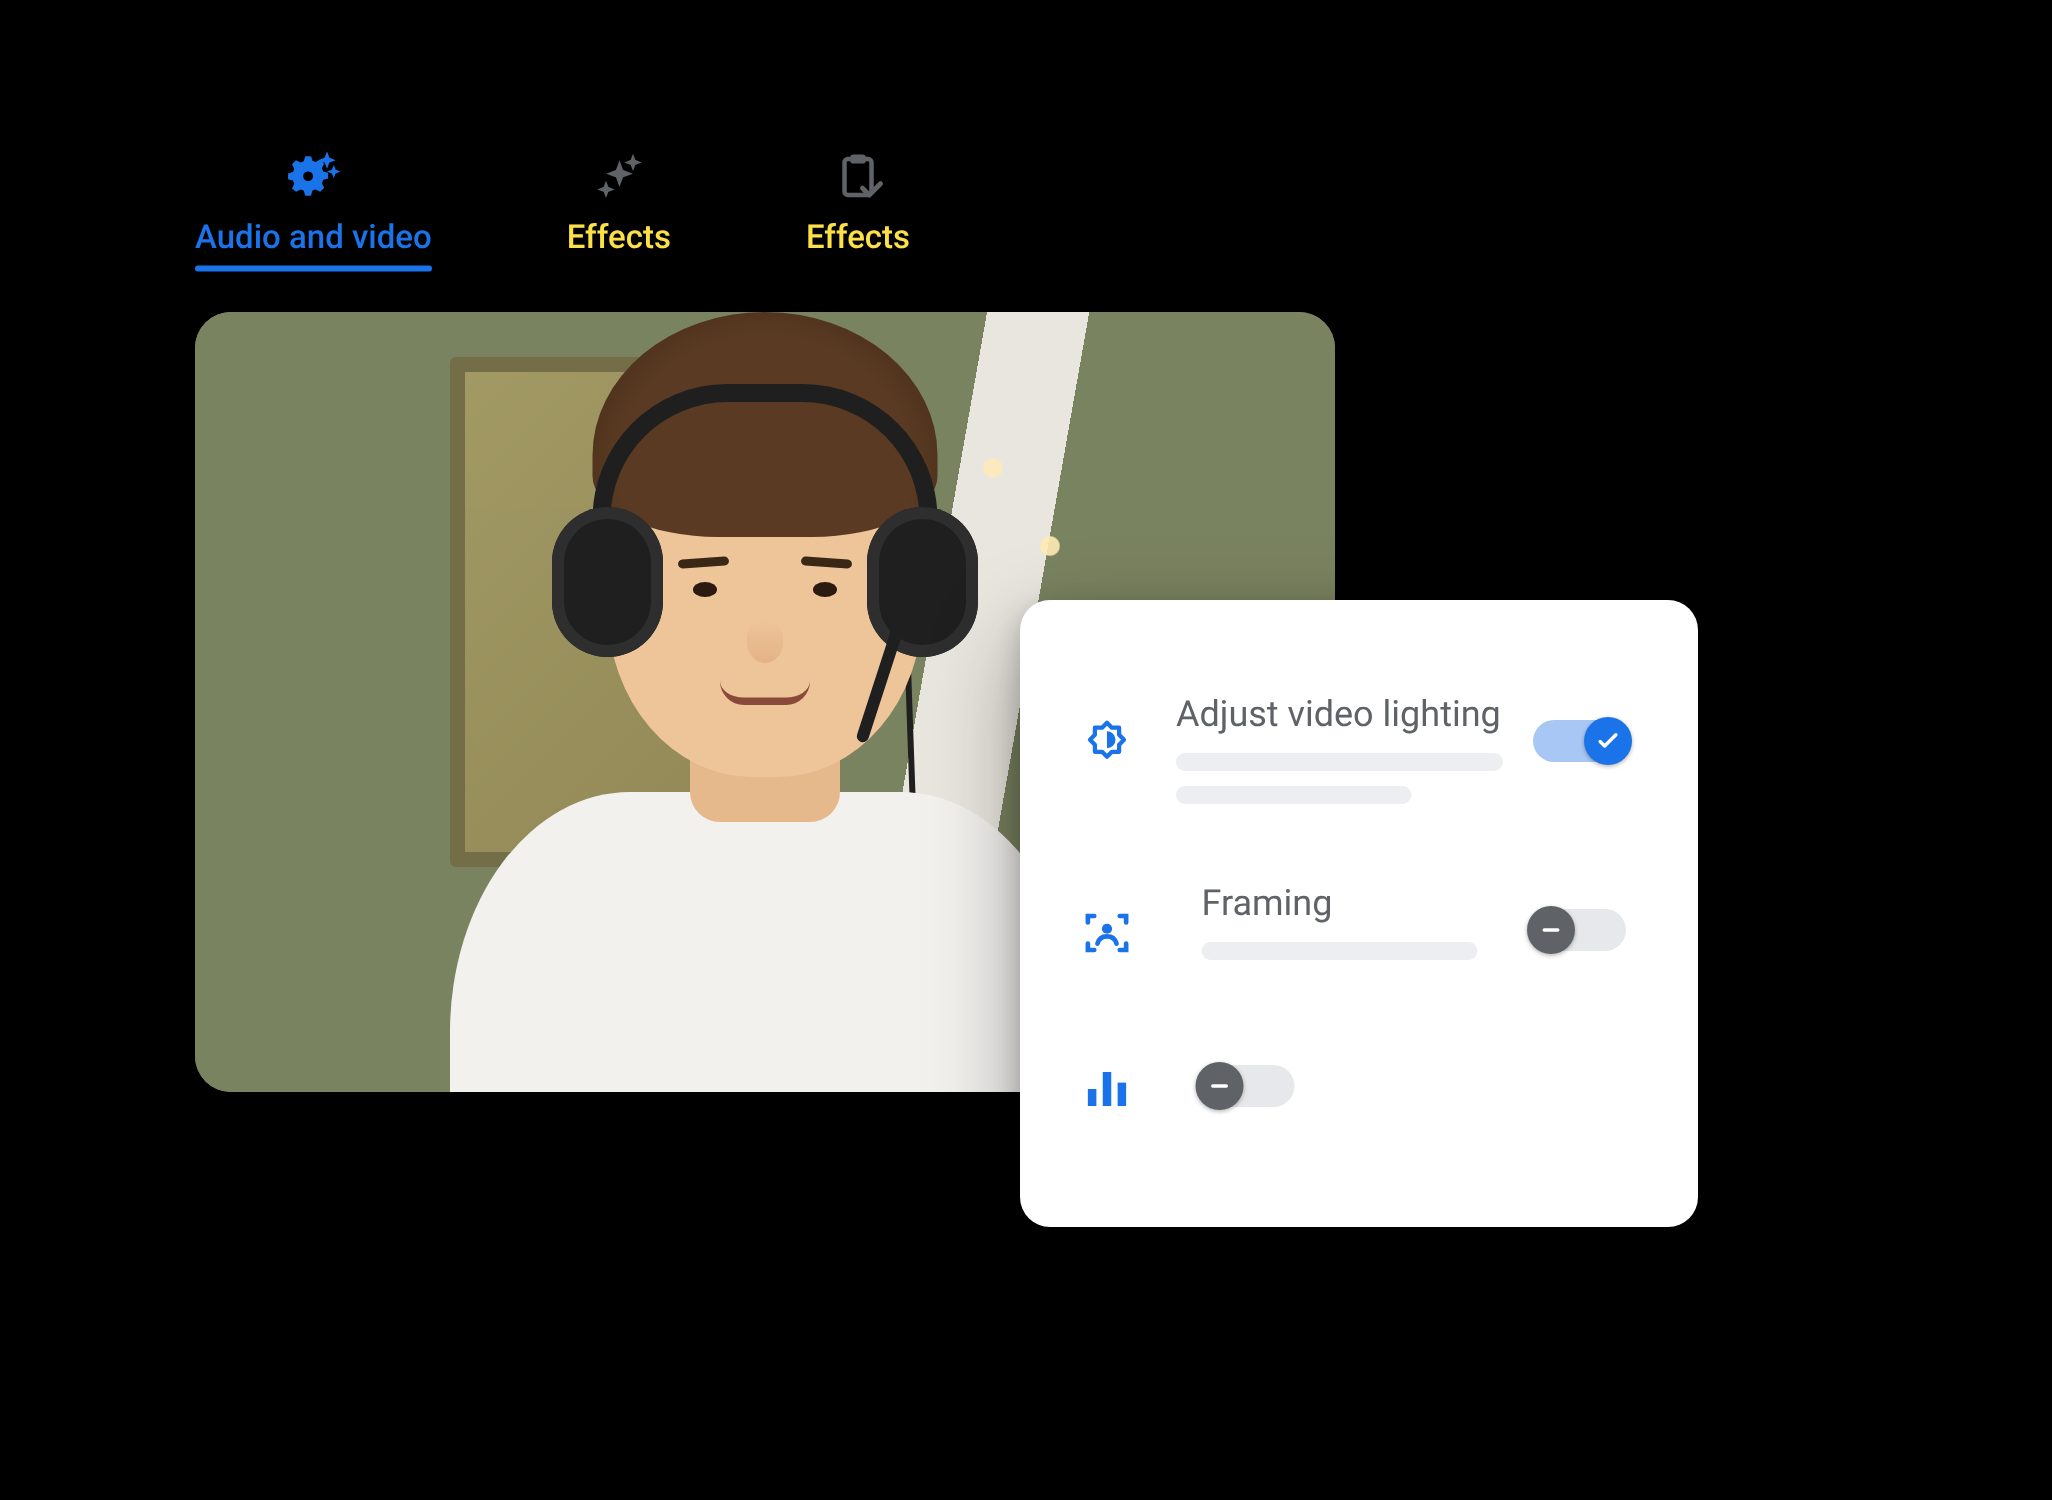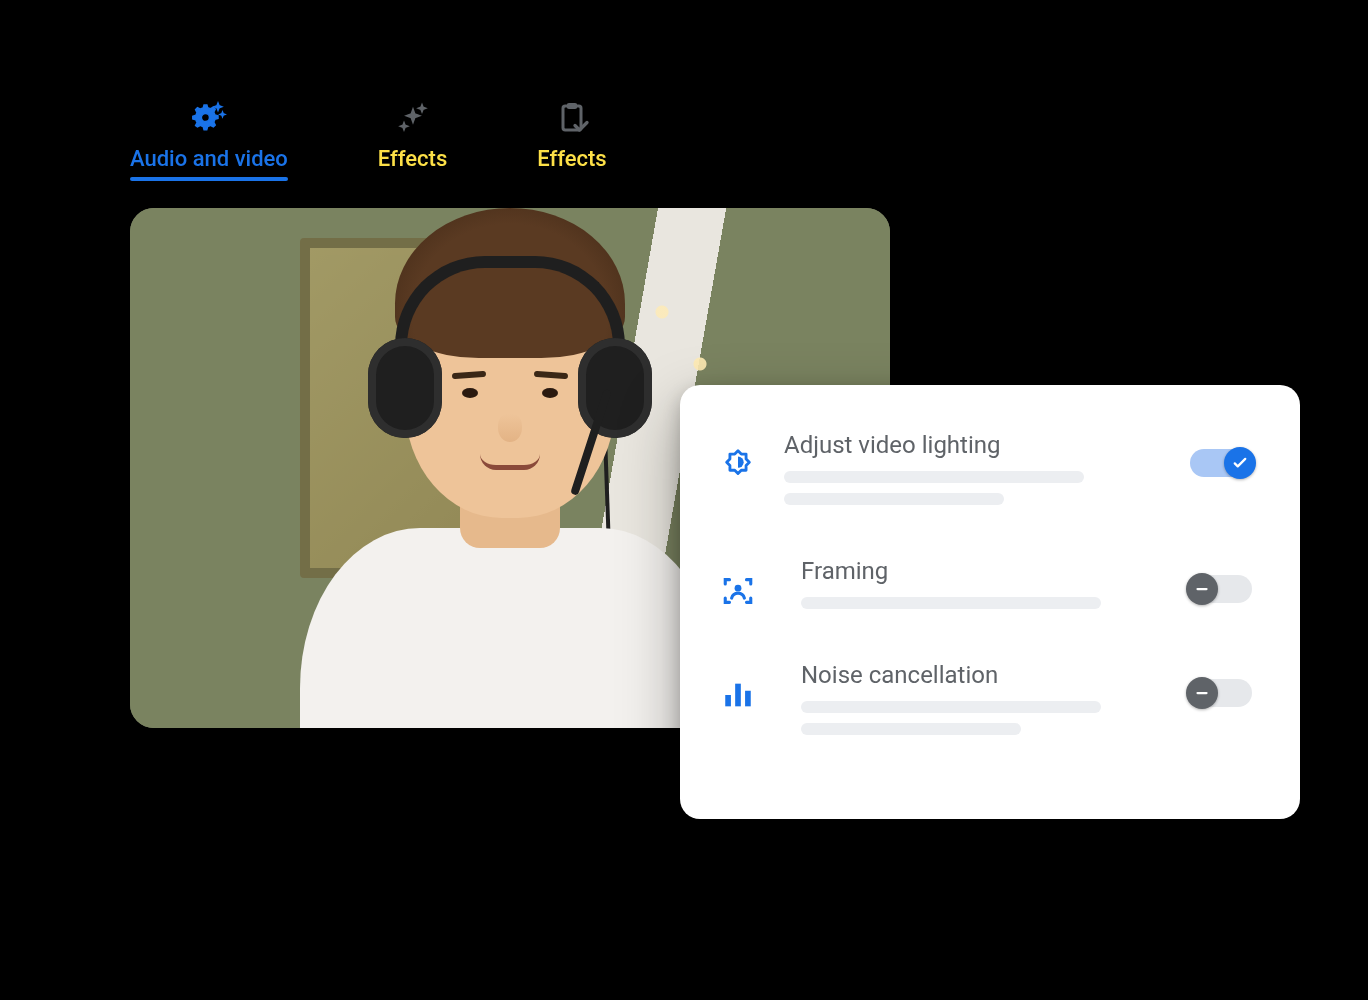--- a/index.html
+++ b/index.html
@@ -155,26 +155,26 @@
     position:absolute;
     left:calc(50% + 98px); bottom:0;
     width:4px; height:300px;
     background:#1f1f1f;
     transform: rotate(-2deg);
   }
 
   
   .settings-card {
     position: absolute;
-    top: 385px;
+    top: 400px;
     left: 680px;
-    width: 620px;
+    width: 452px;
     background: #fff;
     border-radius: 20px;
-    padding: 28px 40px 56px 40px;
+    padding: 44px 40px 56px 40px;
     box-shadow: 0 24px 60px rgba(0,0,0,0.35), 0 6px 18px rgba(0,0,0,0.2);
   }
   .setting-row {
     display: grid;
     grid-template-columns: 44px 1fr 70px;
     column-gap: 20px;
     align-items: flex-start;
     padding: 18px 0;
   }
   .setting-row + .setting-row { margin-top: 6px; gap: 37px; }
@@ -326,25 +326,20 @@
     </div>
 
     <div class="setting-row">
       <div class="setting-icon">
         <svg viewBox="0 0 24 24">
           <rect x="3" y="12" width="4" height="8" fill="#1a73e8"></rect>
           <rect x="10" y="4" width="4" height="16" fill="#1a73e8"></rect>
           <rect x="17" y="9" width="4" height="11" fill="#1a73e8"></rect>
         </svg>
       </div>
-      <div>
-        <div class="setting-title">Noise cancellation</div>
-        <div class="skeleton long"></div>
-        <div class="skeleton short"></div>
-      </div>
       <div class="toggle off">
         <div class="track"></div>
         <div class="knob">
           <svg viewBox="0 0 24 24">
               <line x1="6" y1="12" x2="18" y2="12" stroke="#fff" stroke-width="3" stroke-linecap="round"></line>
             </svg>
         </div>
       </div>
     </div>
 

